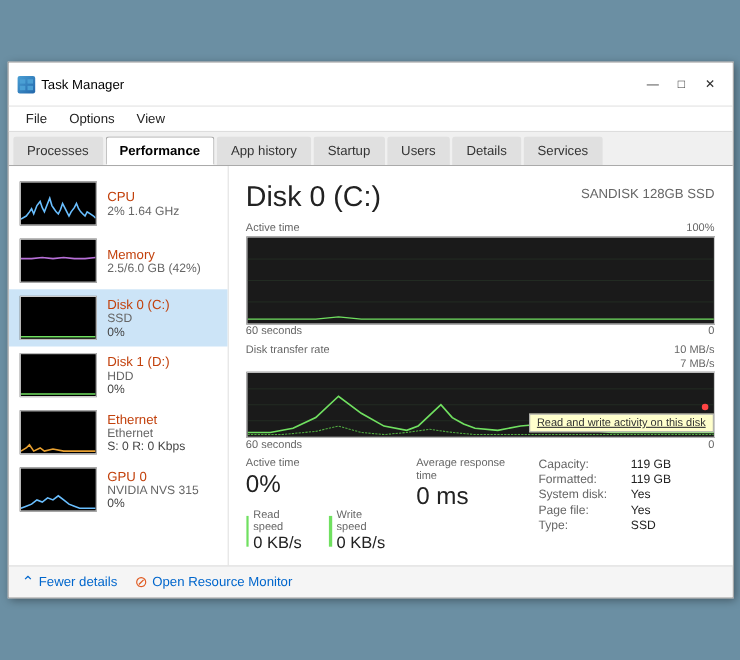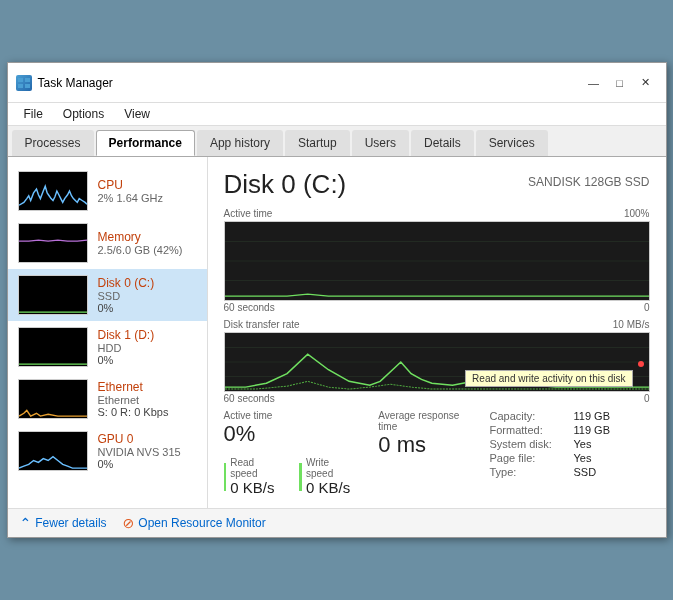--- a/index.html
+++ b/index.html
@@ -236,26 +236,27 @@
     
     .disk1-chart-svg { stroke: #70e060; stroke-width: 1.5; fill: none; }
     
     .eth-chart-svg { stroke: #e8a030; stroke-width: 1.5; fill: none; }
     
     .gpu-chart-svg { stroke: #6abfff; stroke-width: 1.5; fill: none; }
 
     .tooltip-box {
       position: absolute;
       bottom: 4px;
-      right: 16px;
+      right: 0;
       background: #ffffcc;
       border: 1px solid #aaa;
       padding: 2px 6px;
       font-size: 10px;
       color: #333;
+      text-decoration: underline;
     }
     .main-stats-bottom {
       display: flex;
       gap: 16px;
       margin-top: 6px;
     }
   </style>
 </head>
 <body>
 
@@ -401,20 +402,23 @@
         <div class="chart-time-row">
           <span>60 seconds</span>
           <span>0</span>
         </div>
       </div>
 
       <div class="chart-section">
         <div class="chart-label-row">
           <span>Disk transfer rate</span>
           <span>10 MB/s</span>
+        </div>
+        <div style="display:flex; justify-content:flex-end; margin-bottom:1px;">
+          <span style="font-size:10px;color:#666;">7 MB/s</span>
         </div>
         <div class="chart-container" style="height: 60px; position: relative;">
           <svg viewBox="0 0 410 60" xmlns="http://www.w3.org/2000/svg" preserveAspectRatio="none" width="100%" height="100%">
             <line x1="0" y1="15" x2="410" y2="15" stroke="#2a3a2a" stroke-width="0.5"></line>
             <line x1="0" y1="30" x2="410" y2="30" stroke="#2a3a2a" stroke-width="0.5"></line>
             <line x1="0" y1="45" x2="410" y2="45" stroke="#2a3a2a" stroke-width="0.5"></line>
 
             <polyline points="0,56 20,56 40,52 60,42 80,22 100,38 120,50 140,54 150,50 160,40 170,30 180,42 190,48 200,52 220,54 240,50 260,48 280,52 300,54 320,56 340,56 360,56 380,56 410,56" stroke="#70e060" stroke-width="1.5" fill="none"></polyline>
 
             <polyline points="0,58 30,58 60,55 80,50 100,56 120,58 140,56 160,53 180,56 200,58 220,58 240,58 260,58 280,58 300,58 320,58 340,58 360,58 380,58 410,58" stroke="#50aa40" stroke-width="1" fill="none" stroke-dasharray="2,1"></polyline>

